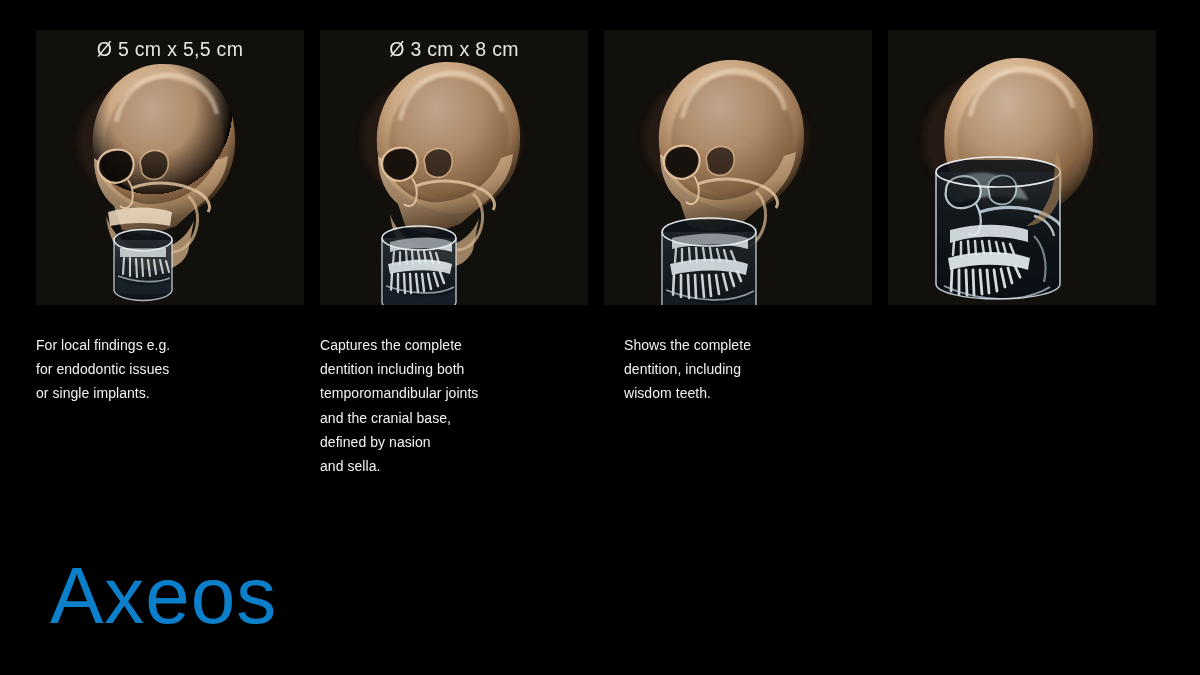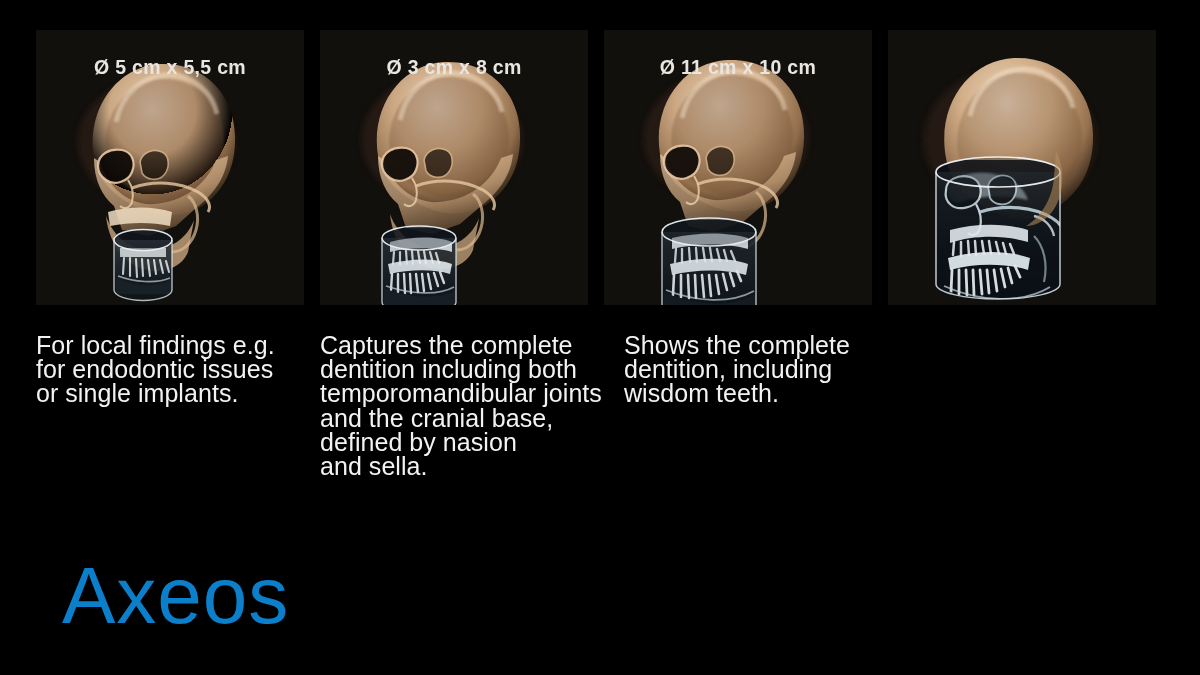--- a/index.html
+++ b/index.html
@@ -10,38 +10,38 @@
     font-family:"Liberation Sans", sans-serif;
   }
   #stage { position:relative; width:1200px; height:675px; background:#000; }
 
   
   .panels { position:absolute; left:36px; top:30px; width:1130px; height:275px;
             display:flex; gap:16px; }
   .panel  { position:relative; width:268px; height:275px;
             background:#12100c; overflow:hidden; }
   .panel-header { position:absolute; top:8px; left:0; right:0; text-align:center;
-            color:#e9e6e2; font-size:19.5px; font-weight:700; letter-spacing:.3px;
-            z-index:30; white-space:nowrap;margin-top:18px; }
+            color:#e9e6e2; font-size:19.5px; font-weight:400; letter-spacing:.3px;
+            z-index:30; white-space:nowrap; }
 
   
   .art { position:absolute; inset:0; }
   .art svg { position:absolute; left:0; top:0; width:268px; height:275px; }
 
   
   .captions { position:absolute; left:36px; top:333px; width:1140px;
               display:flex; gap:16px; align-items:flex-start; }
-  .caption { width:268px; color:#f2f2f2; font-size:25px; line-height:24.2px;
+  .caption { width:268px; color:#f2f2f2; font-size:14px; line-height:24.2px;
              font-weight:400; letter-spacing:.05px; white-space:pre-line; }
   .caption.wide { width:288px; }
 
   
   .logo { position:absolute; left:50px; top:556px;
           font-size:80px; font-weight:300; letter-spacing:1px;
-          color:#0b7fc9; line-height:1; font-family:"Liberation Sans", sans-serif;margin-left:12px; }
+          color:#0b7fc9; line-height:1; font-family:"Liberation Sans", sans-serif; }
 </style>
 </head>
 <body>
 
 <div id="stage">
 
   <div class="panels">
 
     <div class="panel">
       <div class="panel-header">Ø 5 cm x 5,5 cm</div>
@@ -237,21 +237,20 @@
             </g>
             <ellipse cx="99" cy="208" rx="37" ry="12" fill="#101820" opacity=".3"></ellipse>
             <ellipse cx="99" cy="208" rx="37" ry="12" fill="none" stroke="#eef5f9" stroke-width="1.5" opacity=".95"></ellipse>
             <path d="M62 208 v64 a37 12 0 0 0 74 0 v-64" fill="none" stroke="#dfeaf1" stroke-width="1.4" opacity=".82"></path>
           </g>
         </svg>
       </div>
     </div>
 
     <div class="panel">
-      <div class="panel-header">Ø 11 cm x 10 cm</div>
       <div class="art">
         <svg viewBox="0 0 268 275" preserveAspectRatio="xMidYMid meet">
           <defs>
             <radialGradient id="cran3" cx="42%" cy="30%" r="72%">
               <stop offset="0%" stop-color="#f3dcc3"></stop>
               <stop offset="42%" stop-color="#d9b38c"></stop>
               <stop offset="78%" stop-color="#9a7450"></stop>
               <stop offset="100%" stop-color="#3a2a1b"></stop>
             </radialGradient>
             <linearGradient id="face3" x1="0" y1="0" x2="0.4" y2="1">

